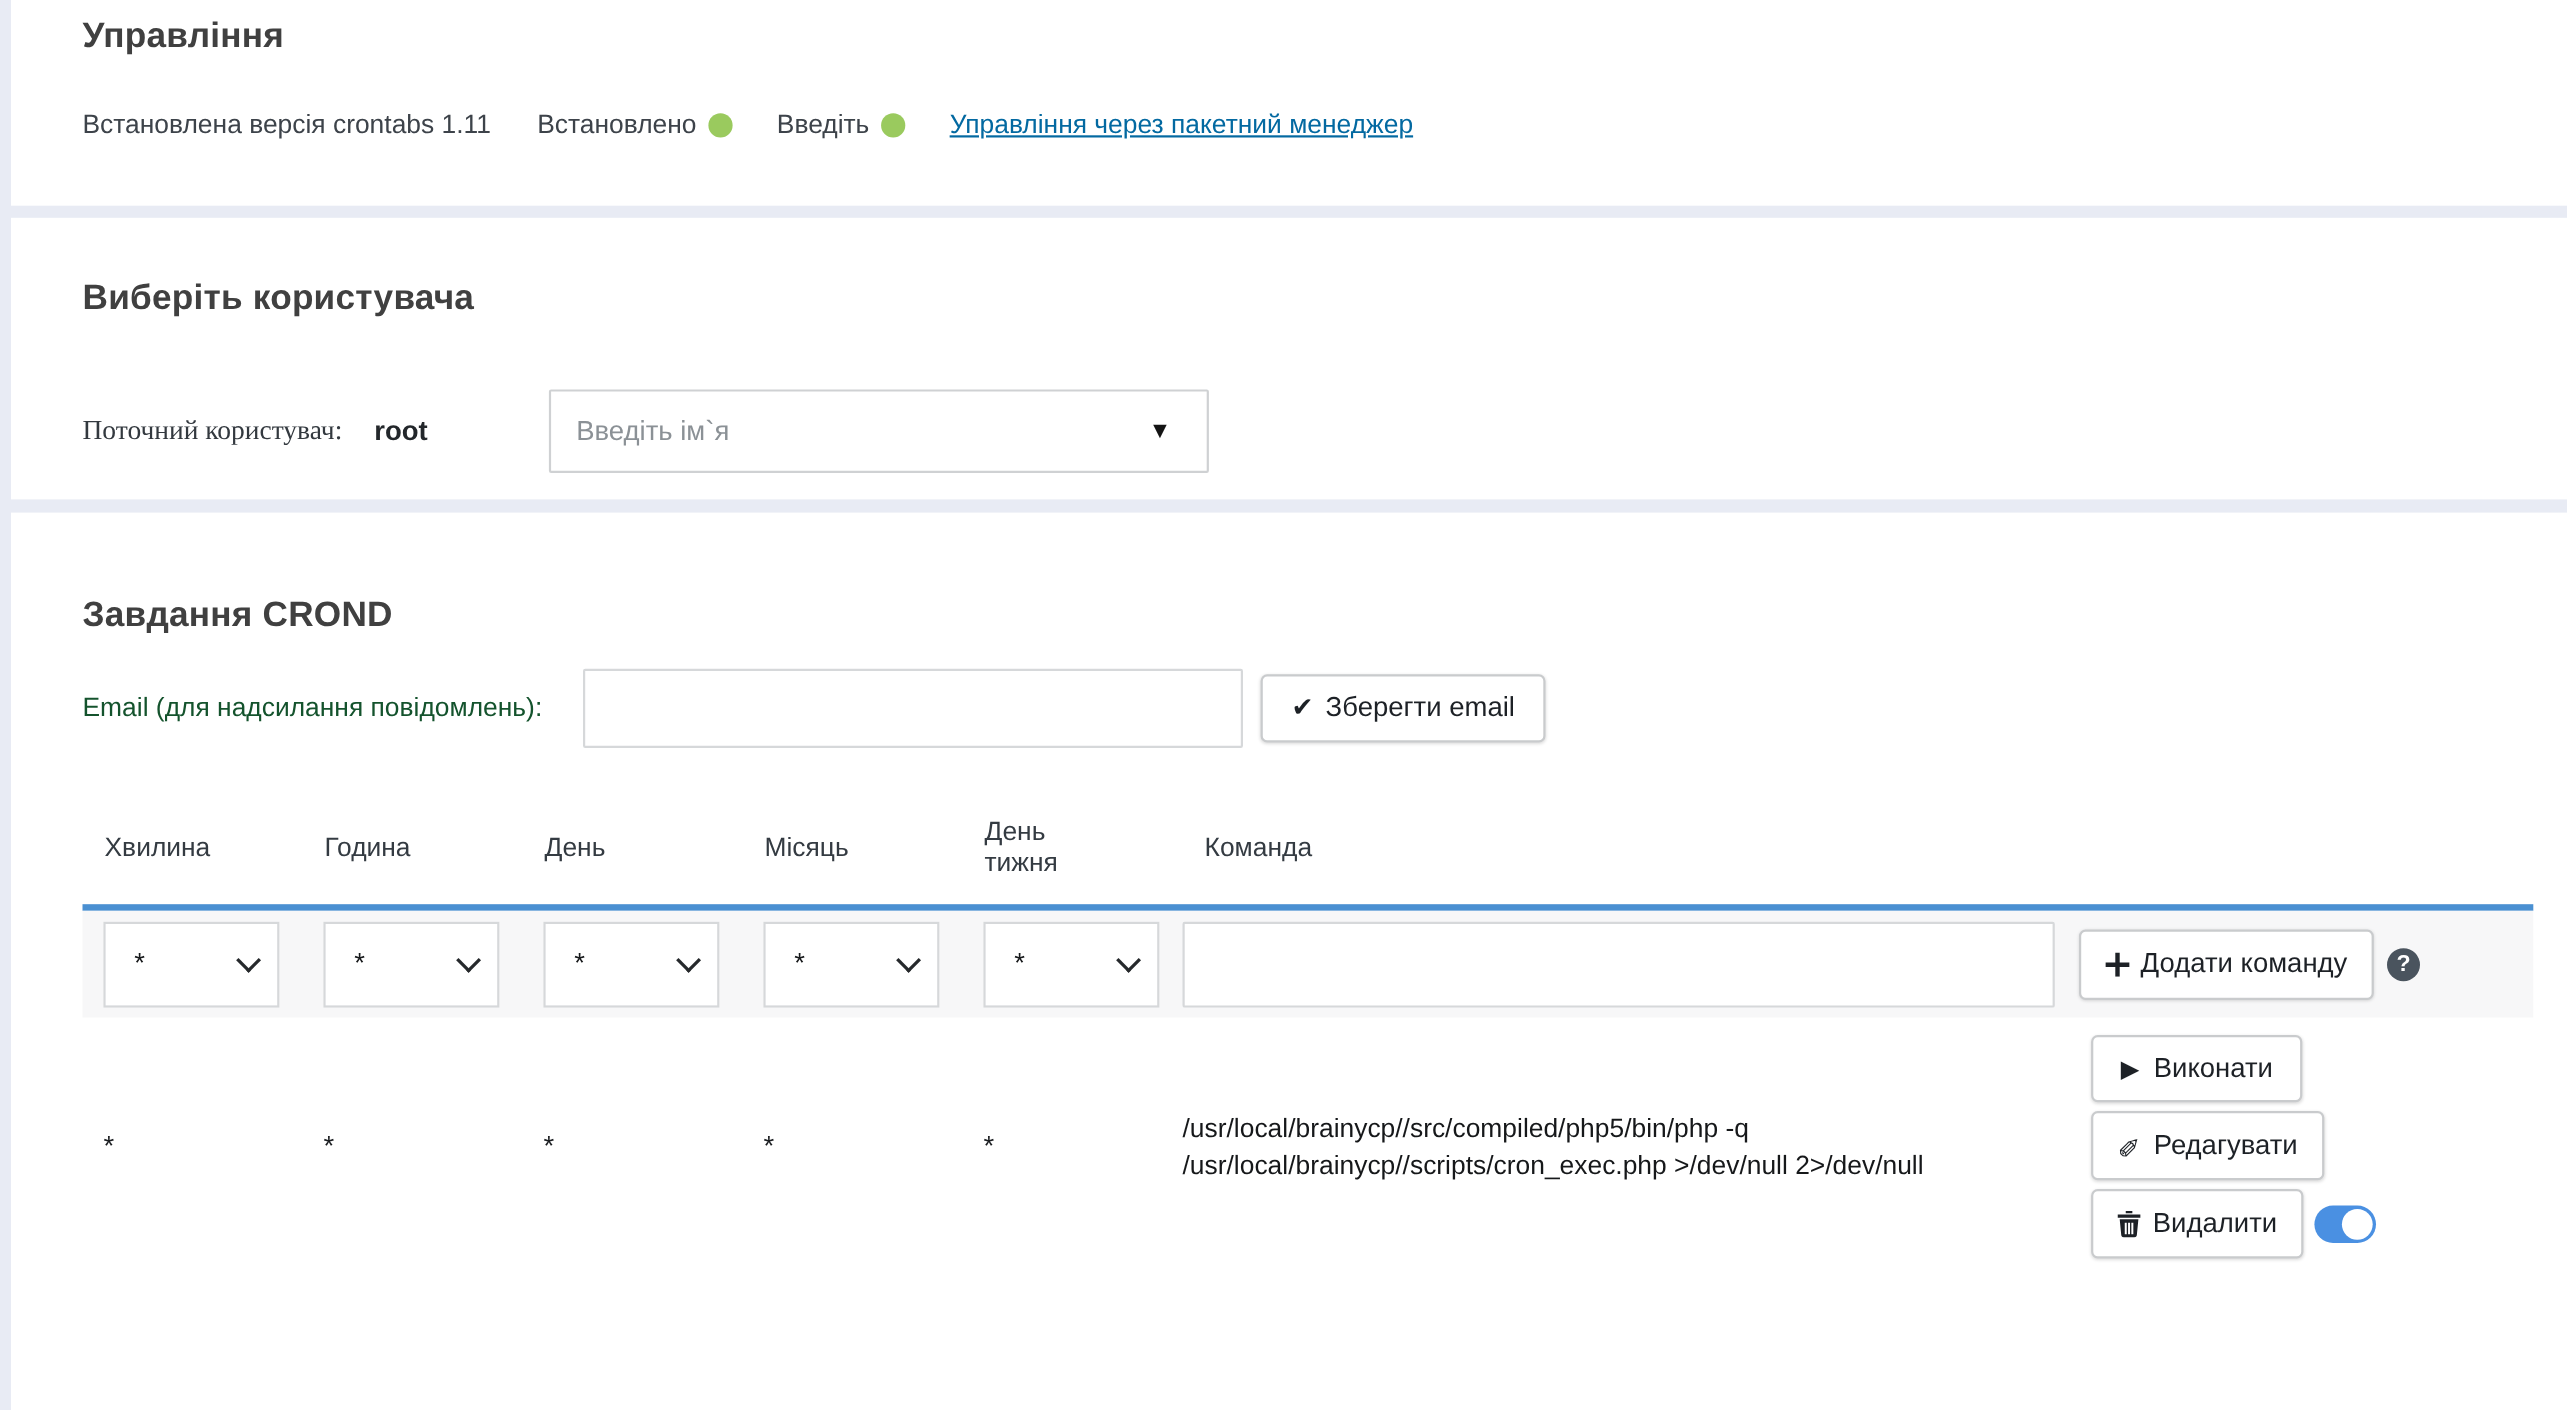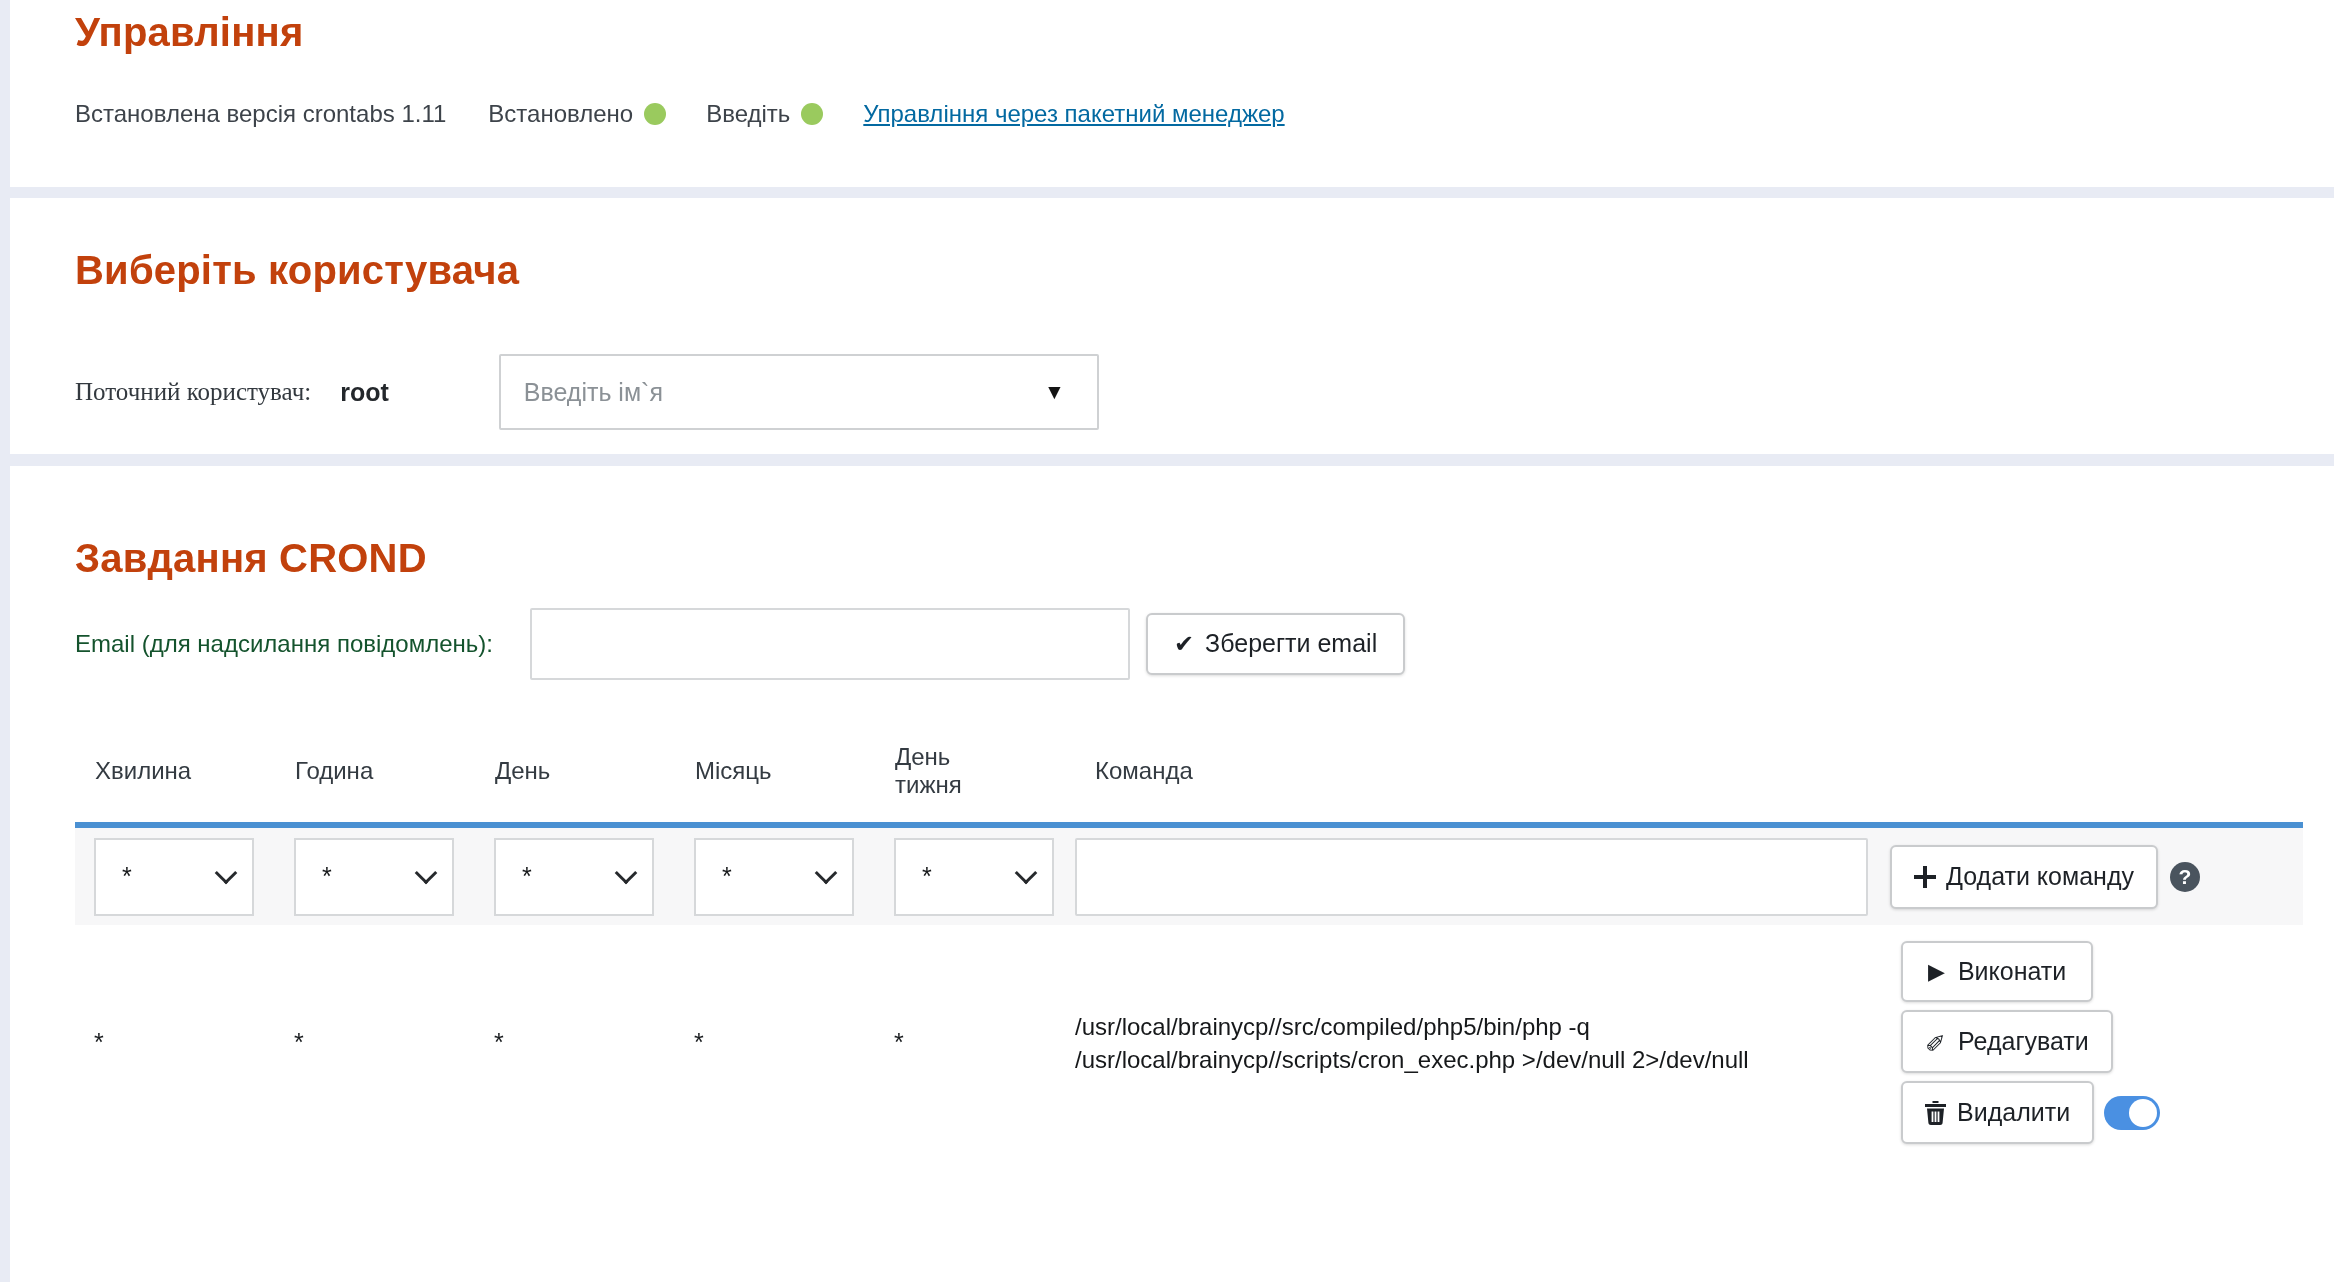--- a/index.html
+++ b/index.html
@@ -6,21 +6,21 @@
   body{
     width:2334px;height:1282px;position:relative;overflow:hidden;
     background:#e8ebf4;
     font-family:"Liberation Sans",sans-serif;
     color:#2f353b;
   }
   .card{position:absolute;left:10px;right:0;background:#ffffff;}
   .card-1{top:0;height:187px;padding:14px 0 0 65px;box-sizing:border-box;}
   .card-2{top:198px;height:256px;padding:54px 0 0 65px;box-sizing:border-box;}
   .card-3{top:466px;height:894px;padding:74px 12px 0 65px;box-sizing:border-box;}
-  h1.sec-title{margin:0;font-size:40px;line-height:36px;font-weight:bold;color:#c2410c;letter-spacing:.2px;}
+  h1.sec-title{margin:0;font-size:32px;line-height:36px;font-weight:bold;color:#404040;letter-spacing:.2px;}
 
   
   .status-row{display:flex;align-items:center;margin-top:50px;font-size:24px;color:#3d434a;}
   .status-row .version{margin-right:42px;}
   .status-item{display:flex;align-items:center;margin-right:40px;}
   .dot{width:22px;height:22px;border-radius:50%;background:#9aca5e;margin-left:11px;}
   a.pm-link{color:#0369a1;text-decoration:underline;font-size:24px;cursor:pointer;}
 
   
   .user-row{display:flex;align-items:center;margin-top:66px;font-size:25px;color:#33393f;}

